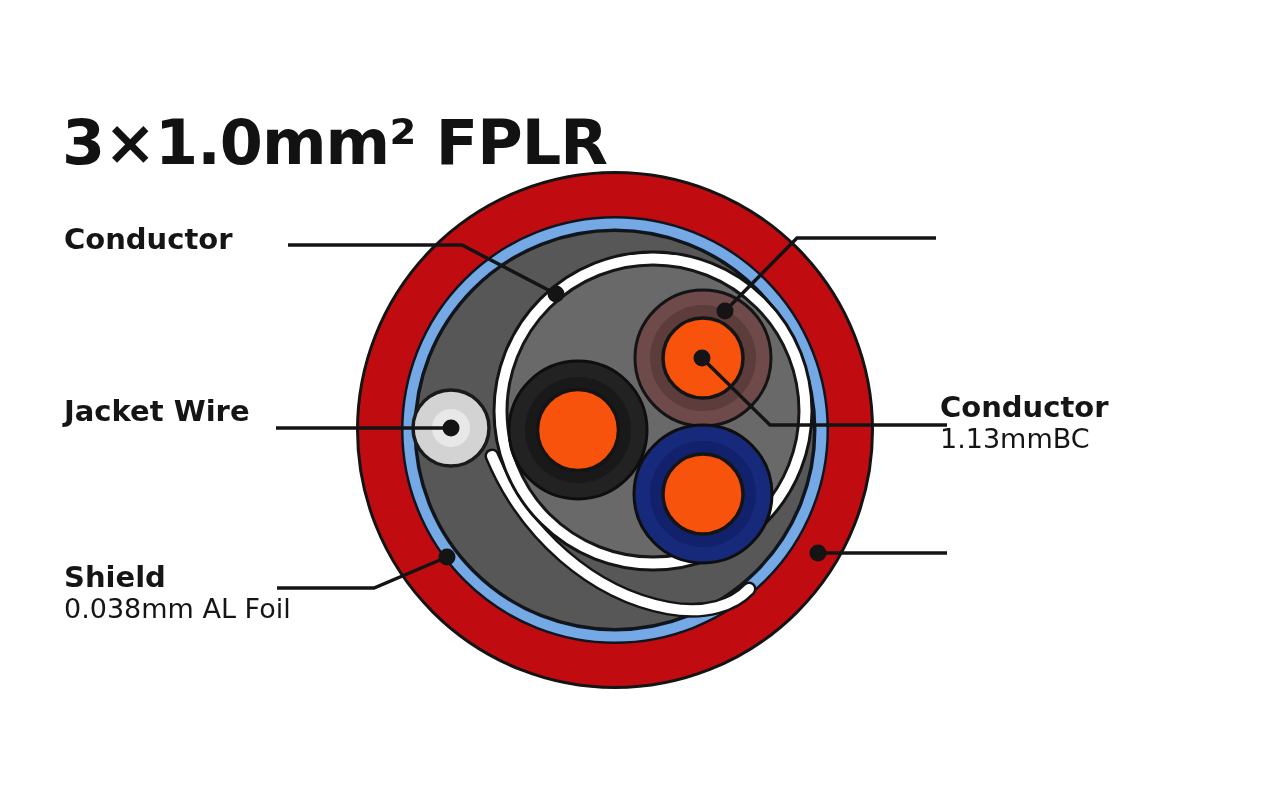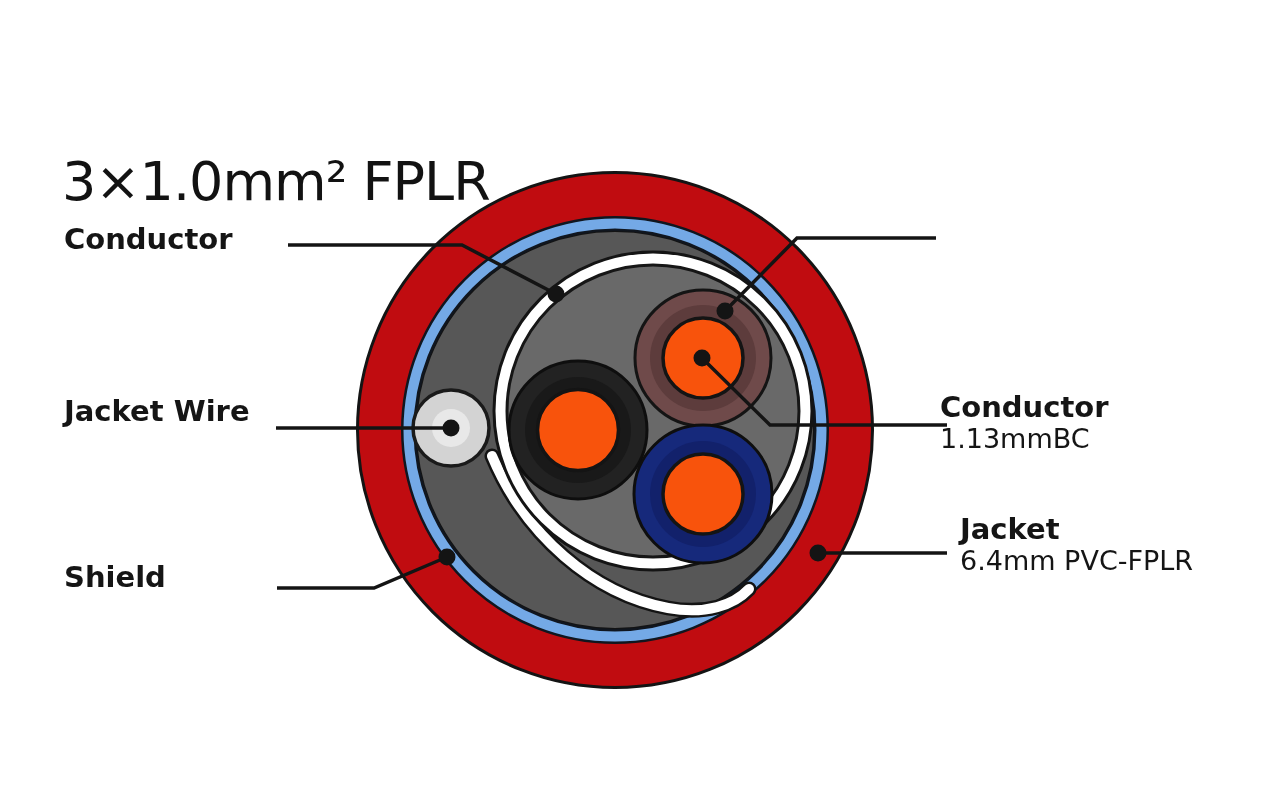--- a/index.html
+++ b/index.html
@@ -3,21 +3,21 @@
 <meta charset="utf-8">
 <style>
   html,body{margin:0;padding:0;background:#ffffff;}
   .stage{
     position:relative;width:1280px;height:800px;background:#ffffff;overflow:hidden;
     font-family:"DejaVu Sans","Liberation Sans",sans-serif;color:#141414;
   }
   .stage svg{position:absolute;left:0;top:0;}
   .title{
     position:absolute;left:62px;top:106px;
-    font-size:54px;font-weight:400;letter-spacing:-1px;color:#121212;white-space:nowrap;margin-top:44px;
+    font-size:62px;font-weight:700;letter-spacing:-1px;color:#121212;white-space:nowrap;
   }
   .lbl{position:absolute;white-space:nowrap;color:#151515;}
   .lbl .t{font-weight:700;font-size:29px;line-height:31px;}
   .lbl .s{font-weight:400;font-size:27px;line-height:31px;}
 </style>
 </head>
 <body>
 
 <div class="stage">
 
@@ -87,26 +87,23 @@
   <div class="lbl" style="left:64px;top:224px">
     <div class="t">Conductor</div>
   </div>
 
   <div class="lbl" style="left:64px;top:396px">
     <div class="t">Jacket Wire</div>
   </div>
 
   <div class="lbl" style="left:64px;top:562px">
     <div class="t">Shield</div>
+    <div class="s">0.038mm AL Foil</div>
   </div>
 
 
   <div class="lbl" style="left:940px;top:392px">
     <div class="t">Conductor</div>
     <div class="s">1.13mmBC</div>
   </div>
 
-  <div class="lbl" style="left:960px;top:514px">
-    <div class="t">Jacket</div>
-    <div class="s">6.4mm PVC-FPLR</div>
-  </div>
 
 </div>
 
 </body></html>

